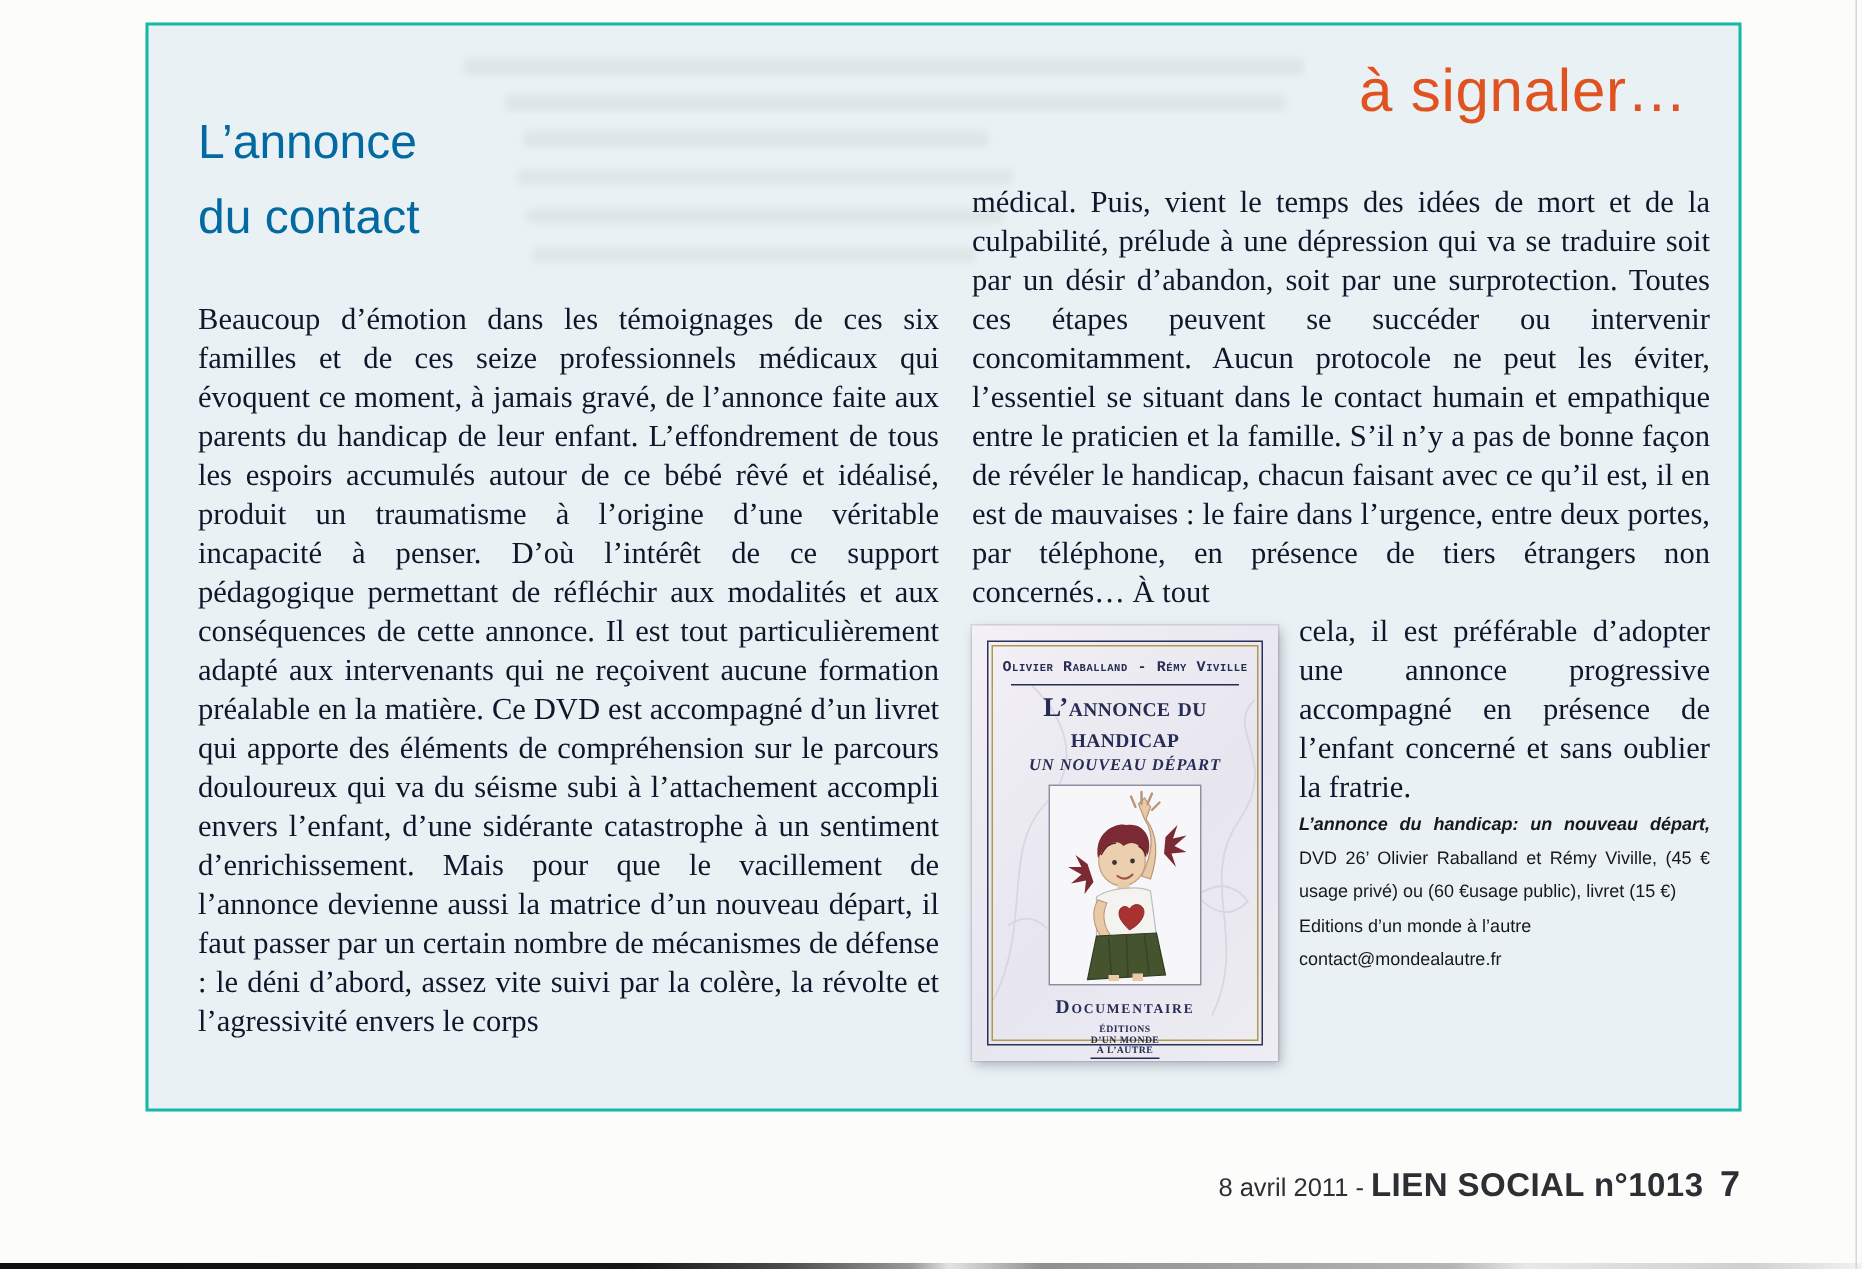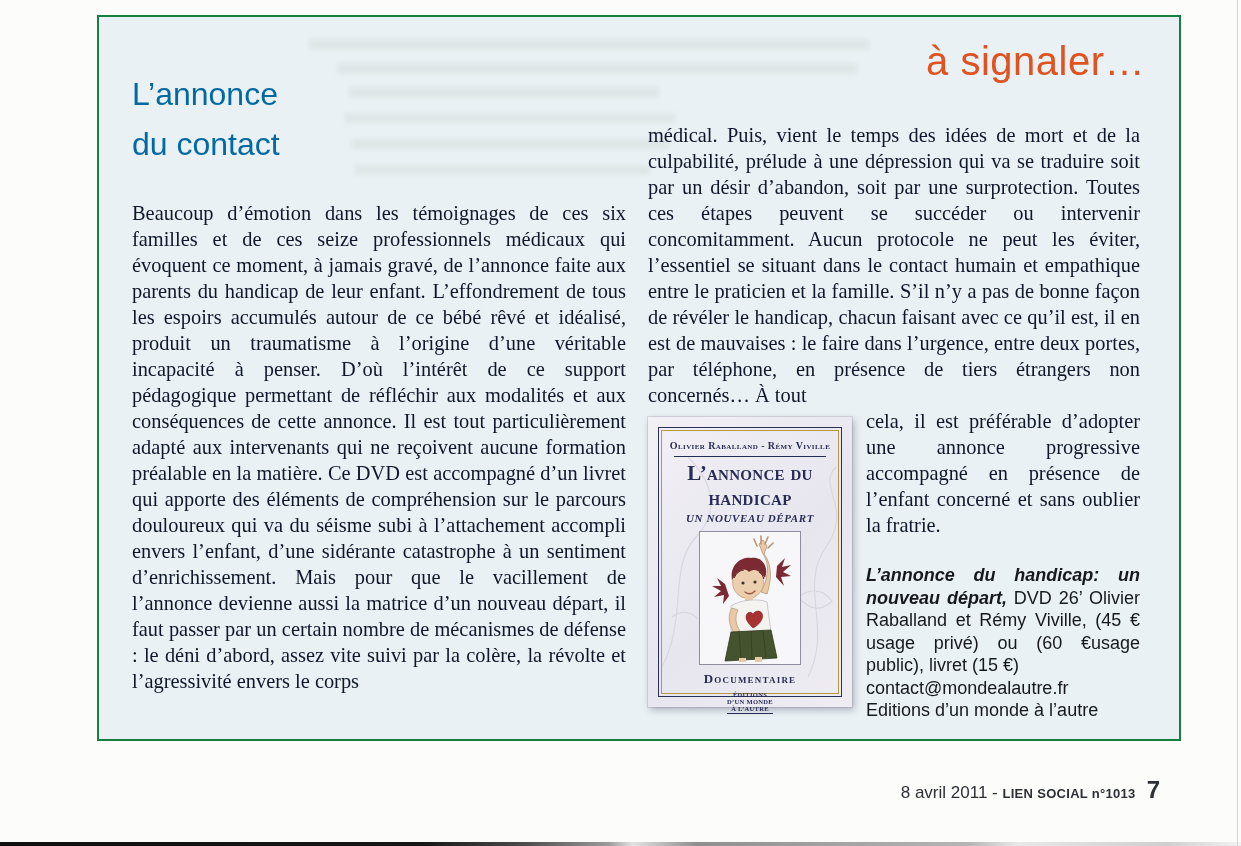--- a/index.html
+++ b/index.html
@@ -12,21 +12,21 @@
   .bottom-strip{
     position:absolute;left:0;bottom:0;width:100%;height:4px;
     background:linear-gradient(to right,#101010 0%,#161616 34%,#4a4a4a 42%,#9a9a9a 49%,#e3e3e3 51%,#8f8f8f 56%,#b5b5b5 78%,#e8e8e8 82%,#cfcfcf 94%,#f2f2f2 100%);
   }
   .right-edge-line{position:absolute;right:3px;top:0;width:1px;height:100%;background:#d6d6d6;}
   .ghost{position:absolute;background:rgba(148,158,143,0.12);filter:blur(2px);border-radius:2px;pointer-events:none;}
 
   
   .panel{
     position:absolute;left:97px;top:15px;width:1060px;height:722px;
-    border:2px solid #15803d;background:#e9f1f5;box-sizing:content-box;padding-left:20px;
+    border:2px solid #14b8a6;background:#e9f1f5;box-sizing:content-box;
   }
   .section-label{
     position:absolute;top:22px;right:34px;
     font-size:40px;font-weight:500;color:#e0521f;letter-spacing:0.5px;
   }
   .article-title{
     position:absolute;left:33px;top:52px;
     font-size:32px;line-height:50px;font-weight:500;color:#0369a1;
   }
   .col{position:absolute;}
@@ -47,42 +47,42 @@
     width:204px;height:290px;box-sizing:border-box;position:relative;
     background:linear-gradient(135deg,#f3f1f6 0%,#e7e5ee 55%,#efedf3 100%);
     box-shadow:2px 3px 7px rgba(60,60,80,0.35),0 0 0 1px #d8d6e0;
   }
   .cover-frame{position:absolute;inset:10px;border:1px solid #2b3058;}
   .cover-frame-gold{position:absolute;inset:13px;border:1px solid #b09a45;}
   .cover-content{
     position:absolute;inset:16px;text-align:center;color:#272c55;
     font-family:"Liberation Serif",serif;
   }
-  .cover-authors{font-size:10px;font-weight:bold;font-variant:small-caps;letter-spacing:0.4px;margin-top:7px;}
+  .cover-authors{font-size:10px;font-weight:bold;font-variant:small-caps;letter-spacing:0.4px;margin-top:7px;font-family:Liberation Mono, monospace;}
   .cover-rule{height:1px;background:#272c55;margin:5px 10px 4px;}
-  .cover-title{font-size:21px;font-weight:bold;font-variant:small-caps;letter-spacing:0.3px;}
+  .cover-title{font-size:18px;font-weight:bold;font-variant:small-caps;letter-spacing:0.3px;}
   .cover-subtitle{font-size:11px;font-weight:bold;font-style:italic;text-transform:uppercase;letter-spacing:0.6px;margin-top:1px;}
   .illustration-box{
     width:100px;height:132px;margin:7px auto 6px;border:1px solid #8f8da0;
     background:#f7f6f9;position:relative;overflow:hidden;
   }
   .cover-genre{font-size:13px;font-weight:bold;font-variant:small-caps;letter-spacing:1.2px;}
   .cover-logo{
     display:inline-block;margin-top:4px;font-size:6.5px;line-height:7px;font-weight:bold;
     letter-spacing:0.3px;text-transform:uppercase;border-bottom:1px solid #272c55;padding-bottom:1px;
   }
   
-  .caption{margin-top:26px;font-size:18px;line-height:22.5px;color:#16181c;}
+  .caption{font-size:12px;line-height:22.5px;color:#16181c;}
   .caption-lead{text-align:justify;}
   .caption .work{font-weight:bold;font-style:italic;}
   .caption-line{margin-top:0;}
   
   .footer{position:absolute;top:776px;right:81px;color:#2c2f34;white-space:nowrap;}
   .footer .date{font-size:17px;}
-  .footer .issue{font-size:13px;font-weight:bold;letter-spacing:0.3px;}
+  .footer .issue{font-size:22px;font-weight:bold;letter-spacing:0.3px;}
   .footer .pageno{font-size:24px;font-weight:bold;margin-left:11px;}
 </style>
 </head>
 <body>
 
 <div class="panel">
 
   <div class="ghost" style="left:210px;top:22px;width:560px;height:11px;"></div>
   <div class="ghost" style="left:238px;top:46px;width:520px;height:11px;"></div>
   <div class="ghost" style="left:250px;top:70px;width:310px;height:11px;"></div>
@@ -167,22 +167,22 @@
           </div>
         </div>
       </div>
 
       <div class="beside">
         <p class="body-text">cela, il est préférable d’adopter une annonce progressive accompagné en présence de l’enfant concerné et sans oublier la fratrie.</p>
         <div class="caption">
           <div class="caption-lead">
             <span class="work">L’annonce du handicap: un nouveau départ,</span><span> DVD 26’ Olivier Raballand et Rémy Viville, (45 € usage privé) ou (60 €usage public), livret (15 €)</span>
           </div>
+          <div class="caption-line">Editions d’un monde à l’autre</div>
           <div class="caption-line">contact@mondealautre.fr</div>
-          <div class="caption-line">Editions d’un monde à l’autre</div>
         </div>
       </div>
     </div>
   </div>
 </div>
 
 <div class="footer">
   <span class="date">8 avril 2011 - </span><span class="issue">LIEN SOCIAL n°1013</span><span class="pageno">7</span>
 </div>
 

